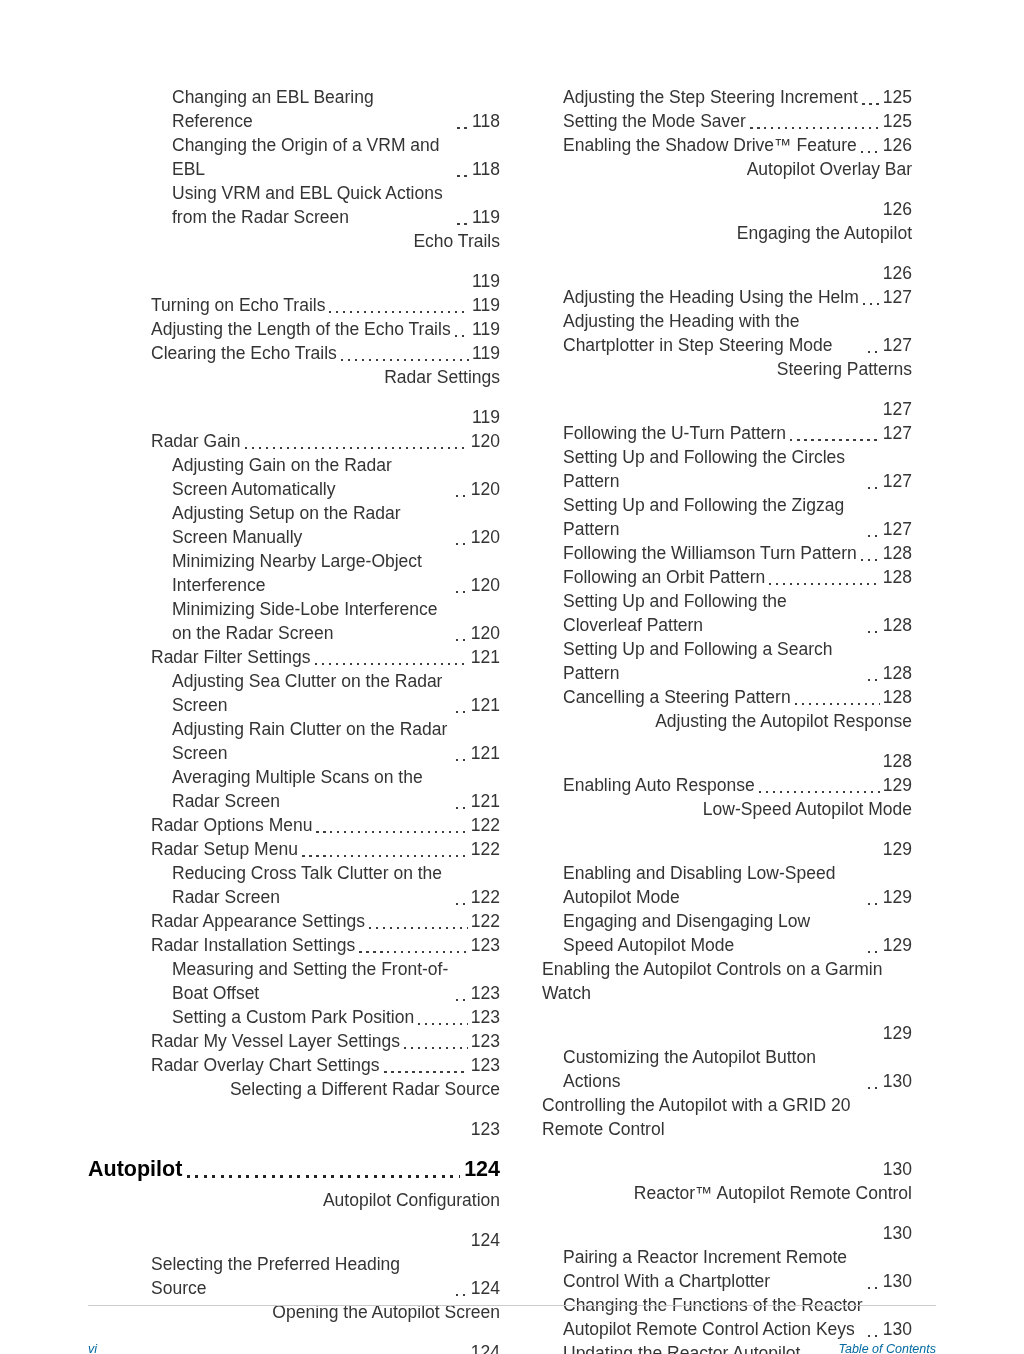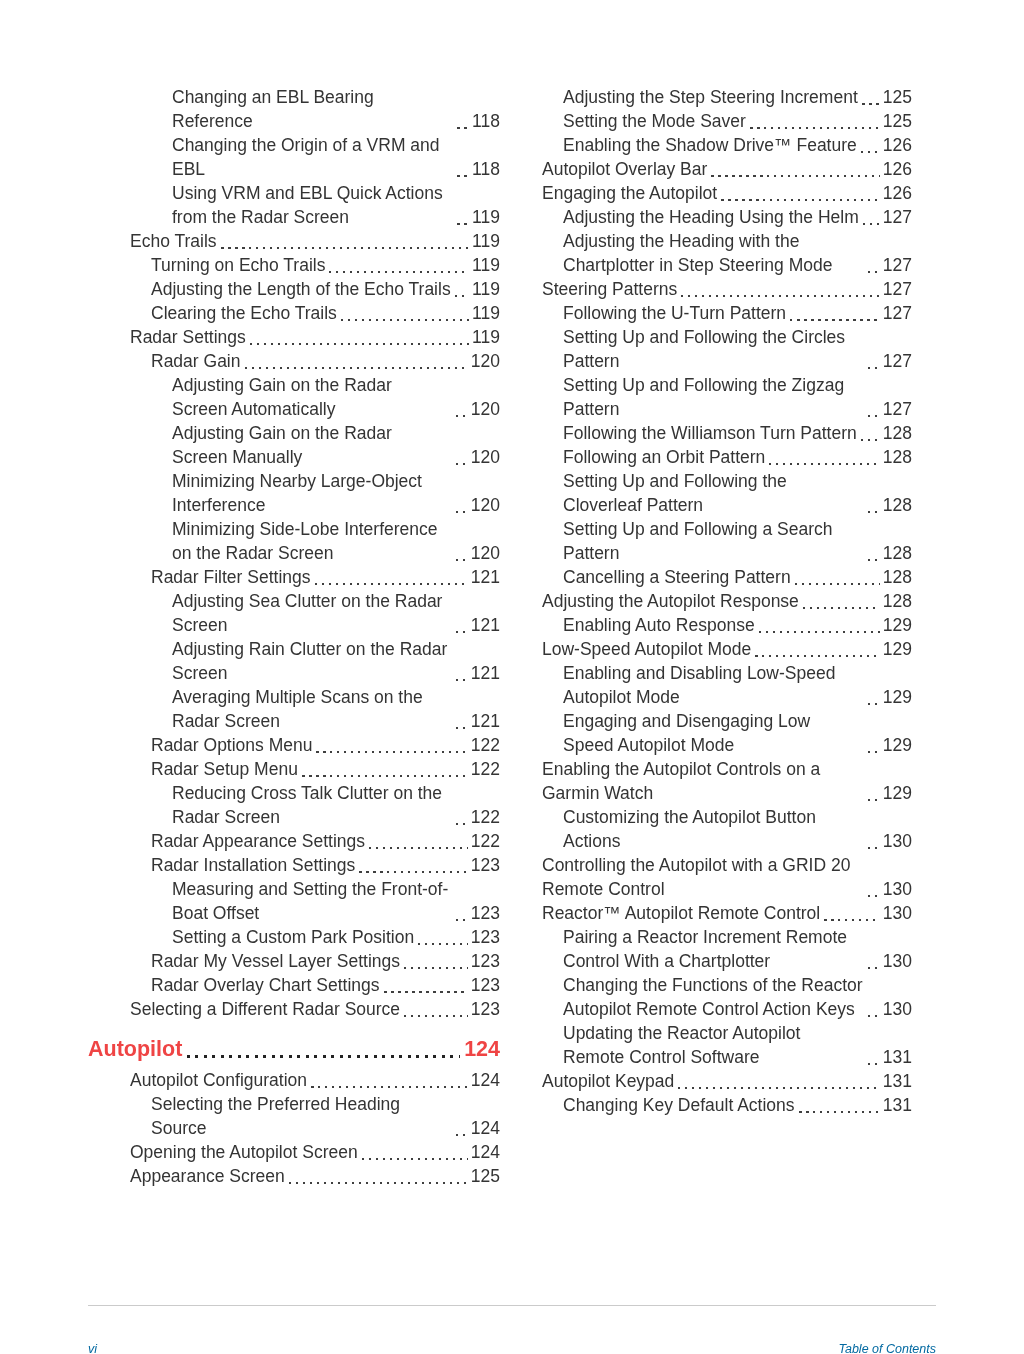--- a/index.html
+++ b/index.html
@@ -32,28 +32,28 @@
   .entry .dots {
     flex: 1 0 12px;
     height: 2.5px;
     margin: 0 3px 4px 4px;
     background-image: repeating-linear-gradient(to right, #3f3f3f 0, #3f3f3f 2.5px, transparent 2.5px, transparent 7px);
   }
   .entry .pagenum {
     white-space: nowrap;
   }
   .level-0 { margin-left: 0; }
-  .level-1 { margin-left: 42px; }
+  .level-1 { margin-left: 42px; flex-direction: column; }
   .level-2 { margin-left: 63px; }
   .level-3 { margin-left: 84px; }
   .heading {
     font-size: 21.5px;
     line-height: 27px;
     font-weight: bold;
-    color: #ef4444;
+    color: #000000;
     margin-top: 15px;
     margin-bottom: 5px;
   }
   .heading .dots {
     height: 3px;
     margin: 0 4px 5px 5px;
     background-image: repeating-linear-gradient(to right, #222222 0, #222222 3px, transparent 3px, transparent 8.5px);
   }
   .footer-rule {
     position: absolute;
@@ -124,21 +124,21 @@
           <span class="title">Radar Gain</span>
           <span class="dots"></span>
           <span class="pagenum">120</span>
         </div>
         <div class="entry level-3">
           <span class="title">Adjusting Gain on the Radar Screen Automatically</span>
           <span class="dots"></span>
           <span class="pagenum">120</span>
         </div>
         <div class="entry level-3">
-          <span class="title">Adjusting Gain on the Radar Screen Manually</span>
+          <span class="title">Adjusting Setup on the Radar Screen Manually</span>
           <span class="dots"></span>
           <span class="pagenum">120</span>
         </div>
         <div class="entry level-3">
           <span class="title">Minimizing Nearby Large-Object Interference</span>
           <span class="dots"></span>
           <span class="pagenum">120</span>
         </div>
         <div class="entry level-3">
           <span class="title">Minimizing Side-Lobe Interference on the Radar Screen</span>

